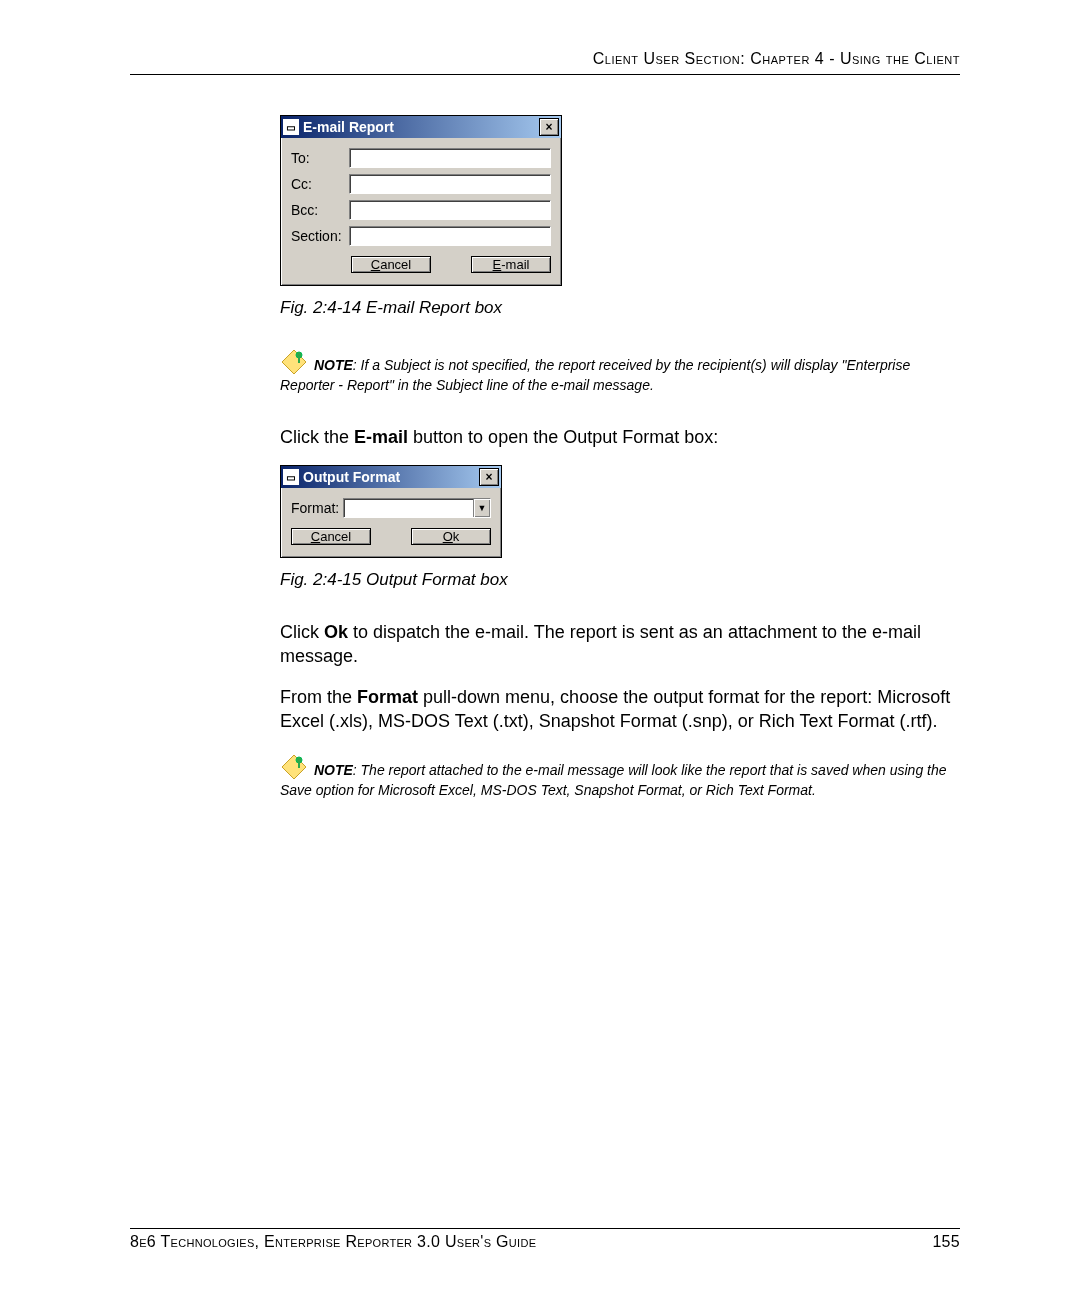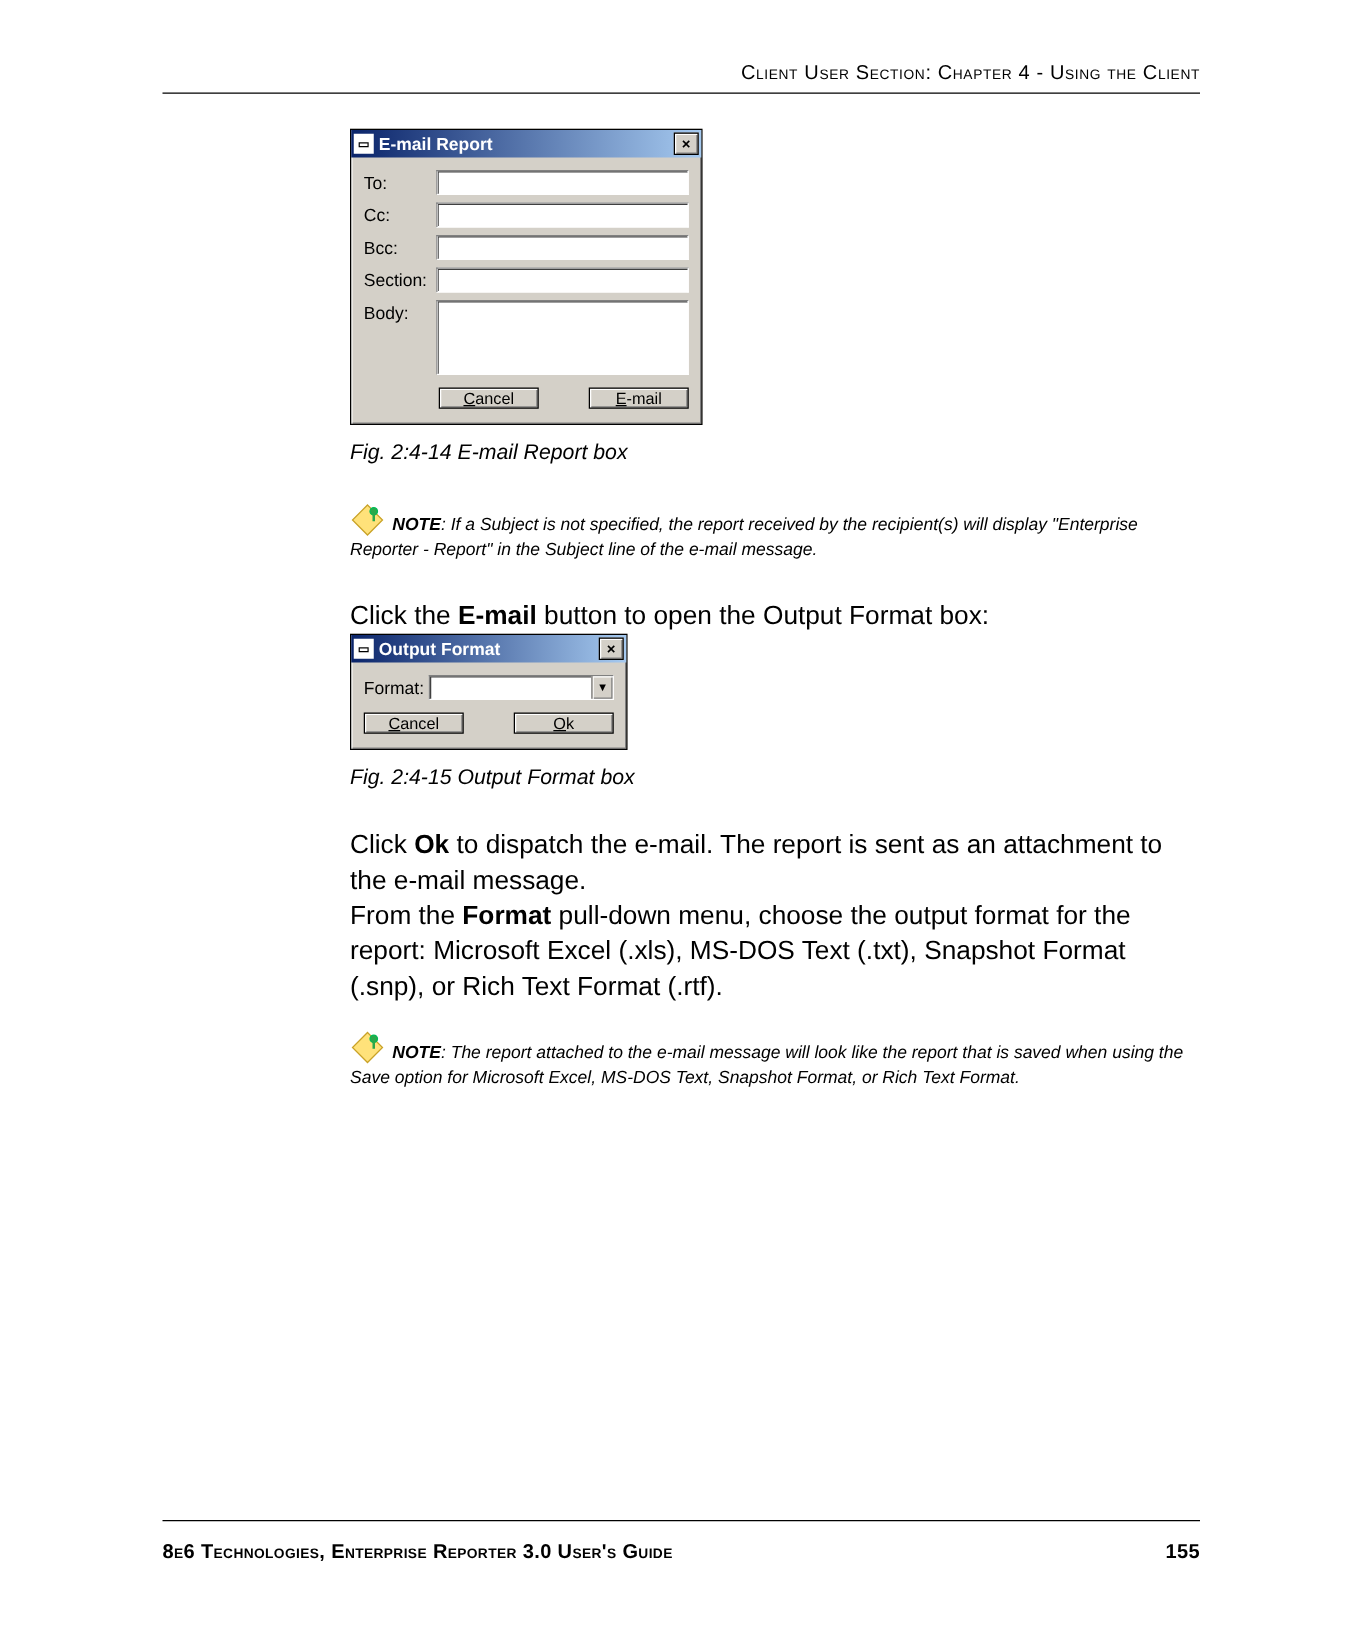--- a/index.html
+++ b/index.html
@@ -16,35 +16,35 @@
     padding: 50px 120px 60px 130px;
   }
   .running-head {
     text-align: right;
     font-size: 16px;
     font-family: Arial, Helvetica, sans-serif;
     font-variant: small-caps;
     letter-spacing: 0.5px;
     padding-bottom: 6px;
     border-bottom: 1.5px solid #000;
-    margin-bottom: 28px;
+    margin-bottom: 40px;
   }
   .content-col {
     margin-left: 150px;
     width: 680px;
   }
   .caption {
     font-style: italic;
     font-size: 17px;
     margin: 10px 0 30px 0;
   }
   .body-text {
-    font-size: 21px;
+    font-size: 18px;
     line-height: 1.35;
-    margin: 0 0;
+    margin: 16px 0;
   }
   .note-block {
     font-size: 14px;
     line-height: 1.35;
     font-style: italic;
     margin: 20px 0 30px 0;
     position: relative;
   }
   .note-icon {
     display: inline-block;
@@ -53,27 +53,26 @@
   }
   .note-icon svg { display: block; }
   .bold { font-weight: bold; font-style: normal; }
   .bold-italic { font-weight: bold; font-style: italic; }
   .footer {
     position: absolute;
     bottom: 60px;
     left: 130px;
     right: 120px;
     border-top: 1.5px solid #000;
-    padding-top: 16px;
+    padding-top: 4px;
     display: flex;
     justify-content: space-between;
     font-size: 16px;
     font-variant: small-caps;
     letter-spacing: 0.3px;
-    font-weight: bold;
   }
   
   .win-dialog {
     background: #d4d0c8;
     border: 1px solid #000;
     box-shadow: inset 1px 1px 0 #fff, inset -1px -1px 0 #808080;
     font-family: "MS Sans Serif", Tahoma, sans-serif;
     font-size: 14px;
     color: #000;
   }
@@ -224,24 +223,20 @@
           <div class="sunken-input"></div>
         </div>
         <div class="field-row">
           <div class="field-label">Bcc:</div>
           <div class="sunken-input"></div>
         </div>
         <div class="field-row">
           <div class="field-label">Section:</div>
           <div class="sunken-input"></div>
         </div>
-        <div class="field-row">
-          <div class="field-label">Body:</div>
-          <div class="sunken-textarea"></div>
-        </div>
         <div class="btn-row">
           <div class="win-btn"><span class="mnemonic">C</span>ancel</div>
           <div class="win-btn"><span class="mnemonic">E</span>-mail</div>
         </div>
       </div>
     </div>
 
     <div class="caption">Fig. 2:4-14  E-mail Report box</div>
 
     <div class="note-block">

